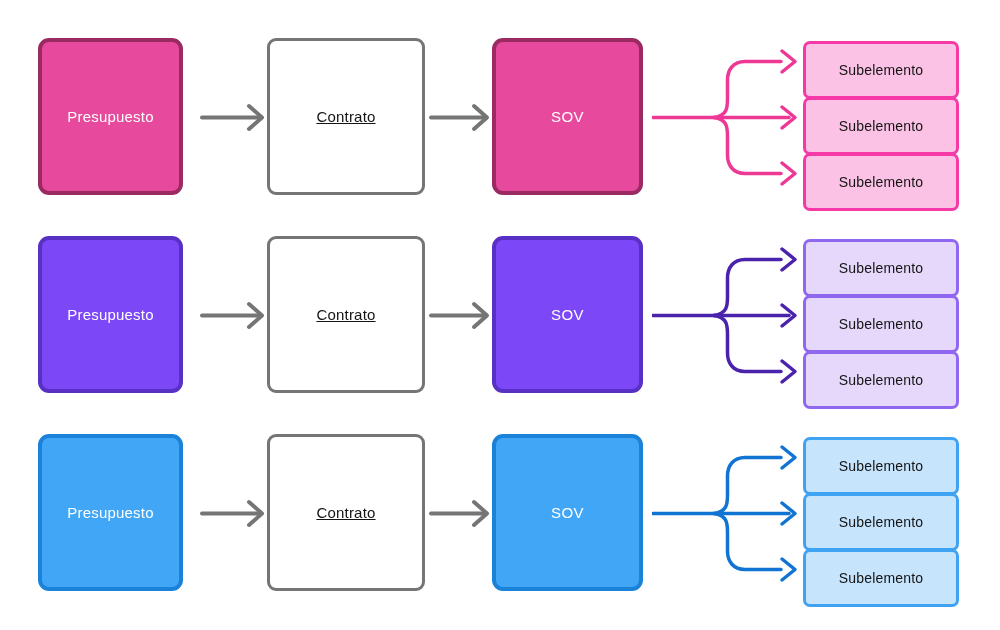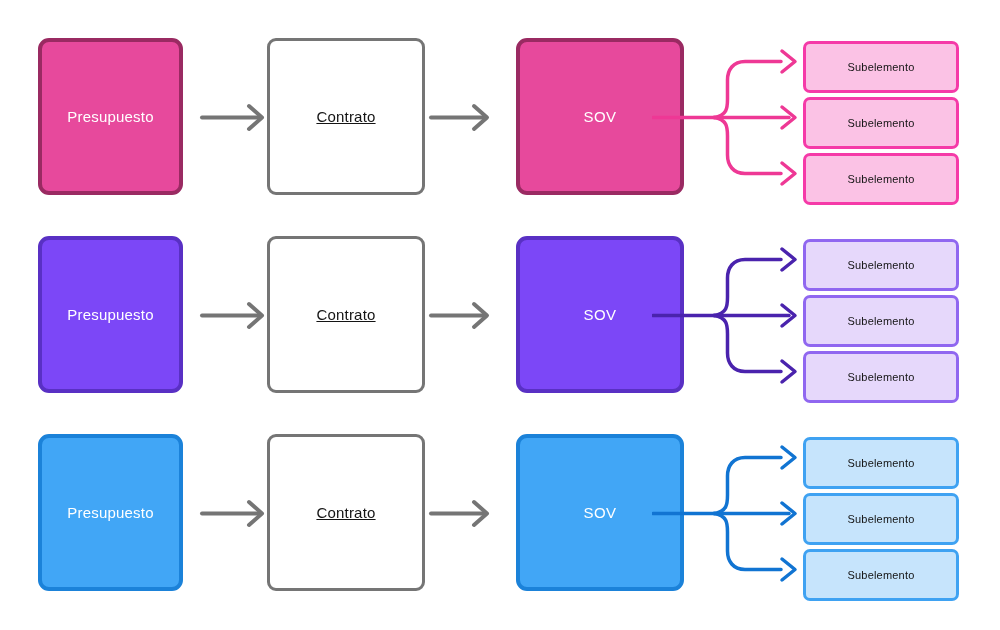--- a/index.html
+++ b/index.html
@@ -28,32 +28,32 @@
     color:#ffffff;font-size:15px;letter-spacing:.2px;text-align:center;
   }
   .contrato-box{
     left:267px;top:0;width:158px;height:157px;
     background:#ffffff;
     border:3px solid var(--contrato-border,#757575);
     border-radius:9px;
     color:#141414;font-size:15px;letter-spacing:.2px;text-decoration:underline;
   }
   .sov-box{
-    left:492px;top:0;width:168px;height:157px;
+    left:492px;top:0;width:151px;height:157px;
     background:var(--main-fill);
     border:4px solid var(--main-border);
     border-radius:11px;
-    color:#ffffff;font-size:15px;letter-spacing:.4px;margin-left:24px;
+    color:#ffffff;font-size:15px;letter-spacing:.4px;
   }
   .sub-box{
-    left:803px;width:156px;height:52px;
+    left:803px;width:156px;height:58px;
     background:var(--sub-fill);
     border:3px solid var(--sub-border);
     border-radius:7px;
-    color:#141414;font-size:11px;letter-spacing:.2px;
+    color:#141414;font-size:14px;letter-spacing:.2px;
   }
   .sub-0{top:3px;}
   .sub-1{top:59px;}
   .sub-2{top:115px;}
 
   svg{position:absolute;top:0;display:block;}
   .arrow-a1{left:198px;}
   .arrow-a2{left:428px;}
   .fork{left:652px;}
 

